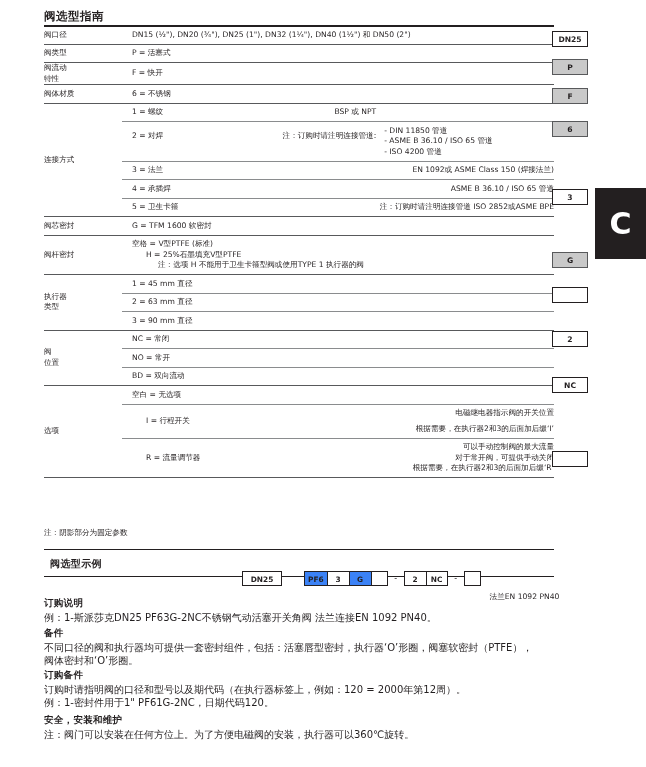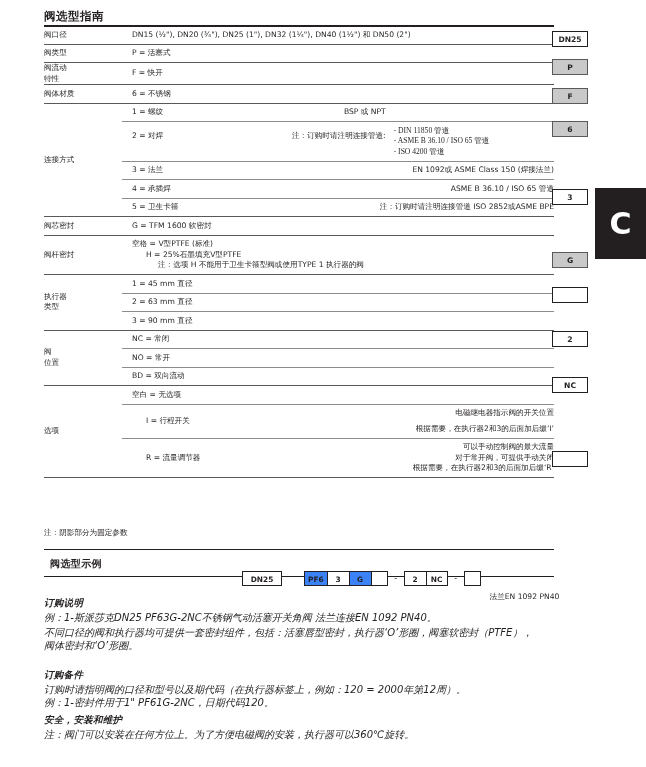--- a/index.html
+++ b/index.html
@@ -28,21 +28,21 @@
   .sub{width:432px;padding:0;}
 
   .row-sep{border-top:1.6px solid #58595b;}
 
   table.inner{width:100%;border-collapse:collapse;}
   table.inner td{padding:3.5px 0 3.5px 0;vertical-align:top;}
   table.inner tr.thin > td{border-top:0.9px solid #8a8c8e;}
 
   .code{width:92px;padding-left:10px !important;white-space:nowrap;}
   .desc{padding-left:6px !important;text-align:right;}
-  .tail{white-space:nowrap;padding-left:8px !important;font-family:Liberation Serif, serif;}
+  .tail{white-space:nowrap;padding-left:8px !important;}
 
   .cat-label{padding-left:2px;}
 
   
   .simple td{padding:5px 0 5px 0;}
   .simple .code{padding-left:10px !important;}
 
   
   .resultcol{position:absolute;left:552px;top:26px;width:46px;height:500px;}
   .rbox{
@@ -82,21 +82,21 @@
   .cell.w-dn{min-width:40px;}
   .cell.sh{background:#3b82f6;}
   .cell.blank{min-width:17px;}
   .grp{display:flex;}
   .grp .cell{border-right-width:0;}
   .grp .cell:last-child{border-right-width:1.1px;}
   .dash{width:16px;text-align:center;font-size:8px;color:#231f20;}
   .ex-tail{font-size:7.6px;margin-left:9px;white-space:nowrap;margin-top:37px;}
 
   
-  .txtblock{position:absolute;left:44px;width:530px;font-style:italic;}
+  .txtblock{position:absolute;left:44px;width:530px;}
   .h3{font-size:9.5px;font-weight:bold;letter-spacing:.3px;margin:0 0 2px 0;}
   .p{font-size:10px;line-height:12.5px;margin:0;color:#231f20;}
 </style>
 </head>
 <body>
 
 <div class="page">
 
   <div class="title-wrap">
     <div class="title">阀选型指南</div>
@@ -345,20 +345,21 @@
       <div class="ex-tail">法兰EN 1092 PN40</div>
     </div>
   </div>
 
   <div class="txtblock" style="top:597px">
     <div class="h3">订购说明</div>
     <div class="p">例：1-斯派莎克DN25 PF63G-2NC不锈钢气动活塞开关角阀 法兰连接EN 1092 PN40。</div>
   </div>
 
   <div class="txtblock" style="top:627px">
+    <div class="h3">备件</div>
     <div class="p">不同口径的阀和执行器均可提供一套密封组件，包括：活塞唇型密封，执行器‘O’形圈，阀塞软密封（PTFE），</div>
     <div class="p">阀体密封和‘O’形圈。</div>
   </div>
 
   <div class="txtblock" style="top:669px">
     <div class="h3">订购备件</div>
     <div class="p">订购时请指明阀的口径和型号以及期代码（在执行器标签上，例如：120 = 2000年第12周）。</div>
     <div class="p">例：1-密封件用于1" PF61G-2NC，日期代码120。</div>
   </div>
 

